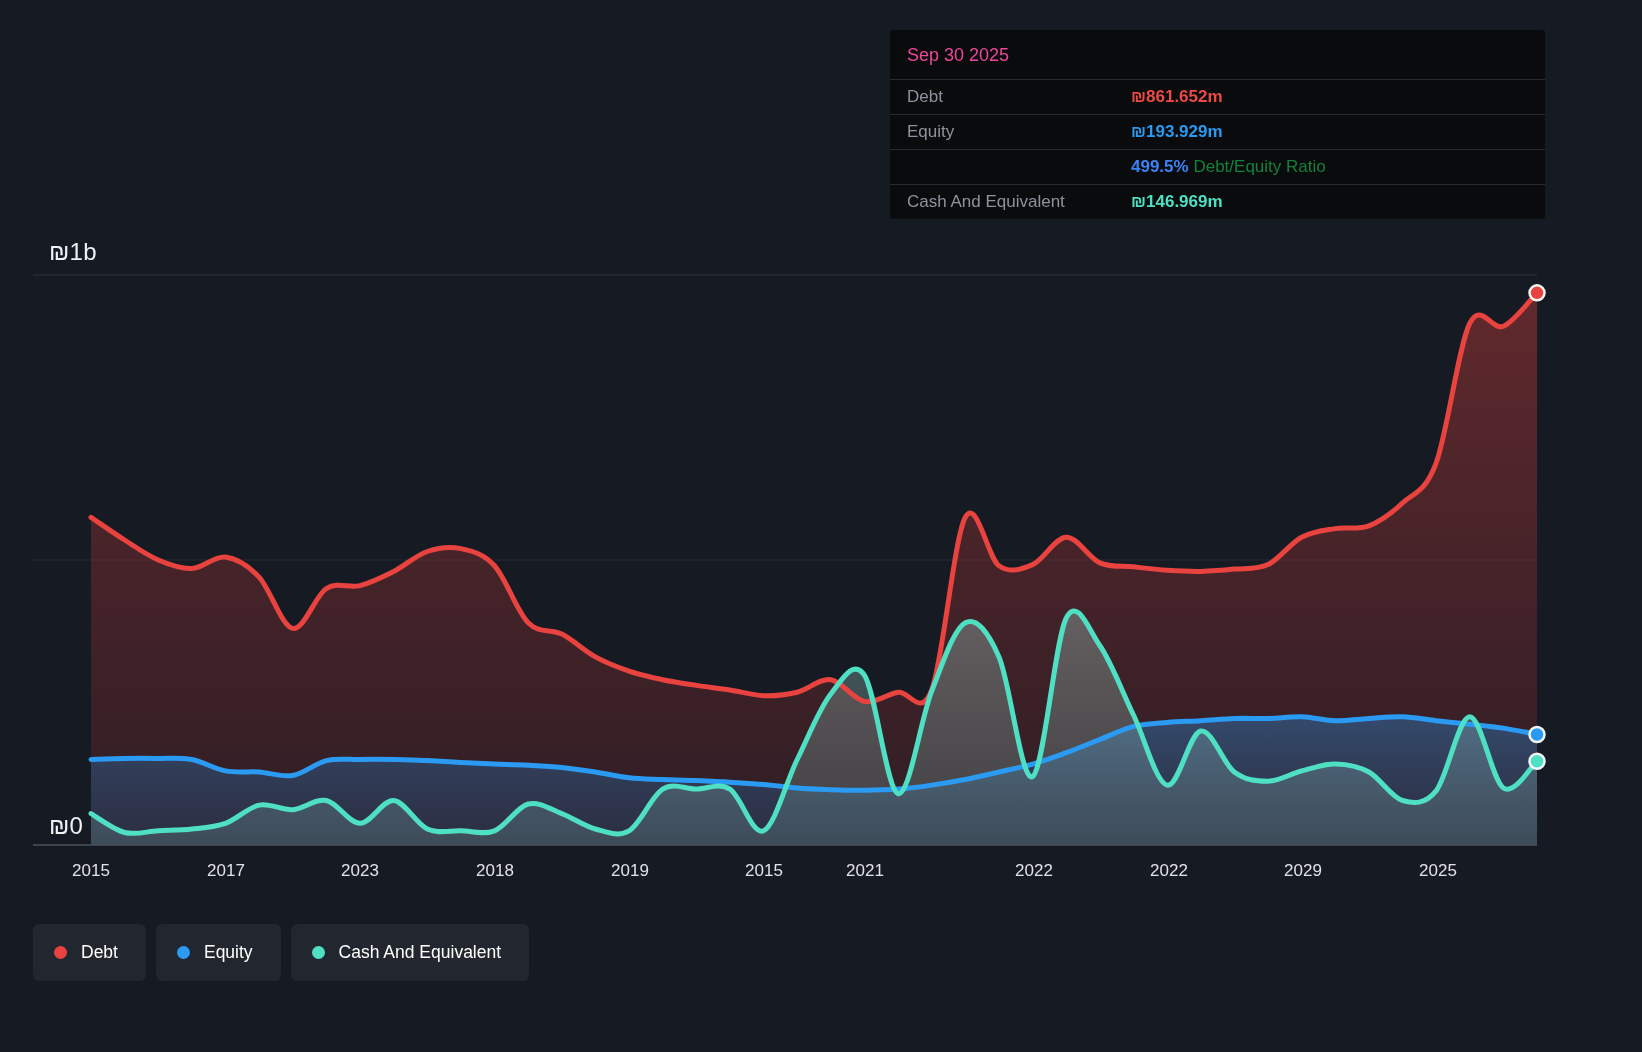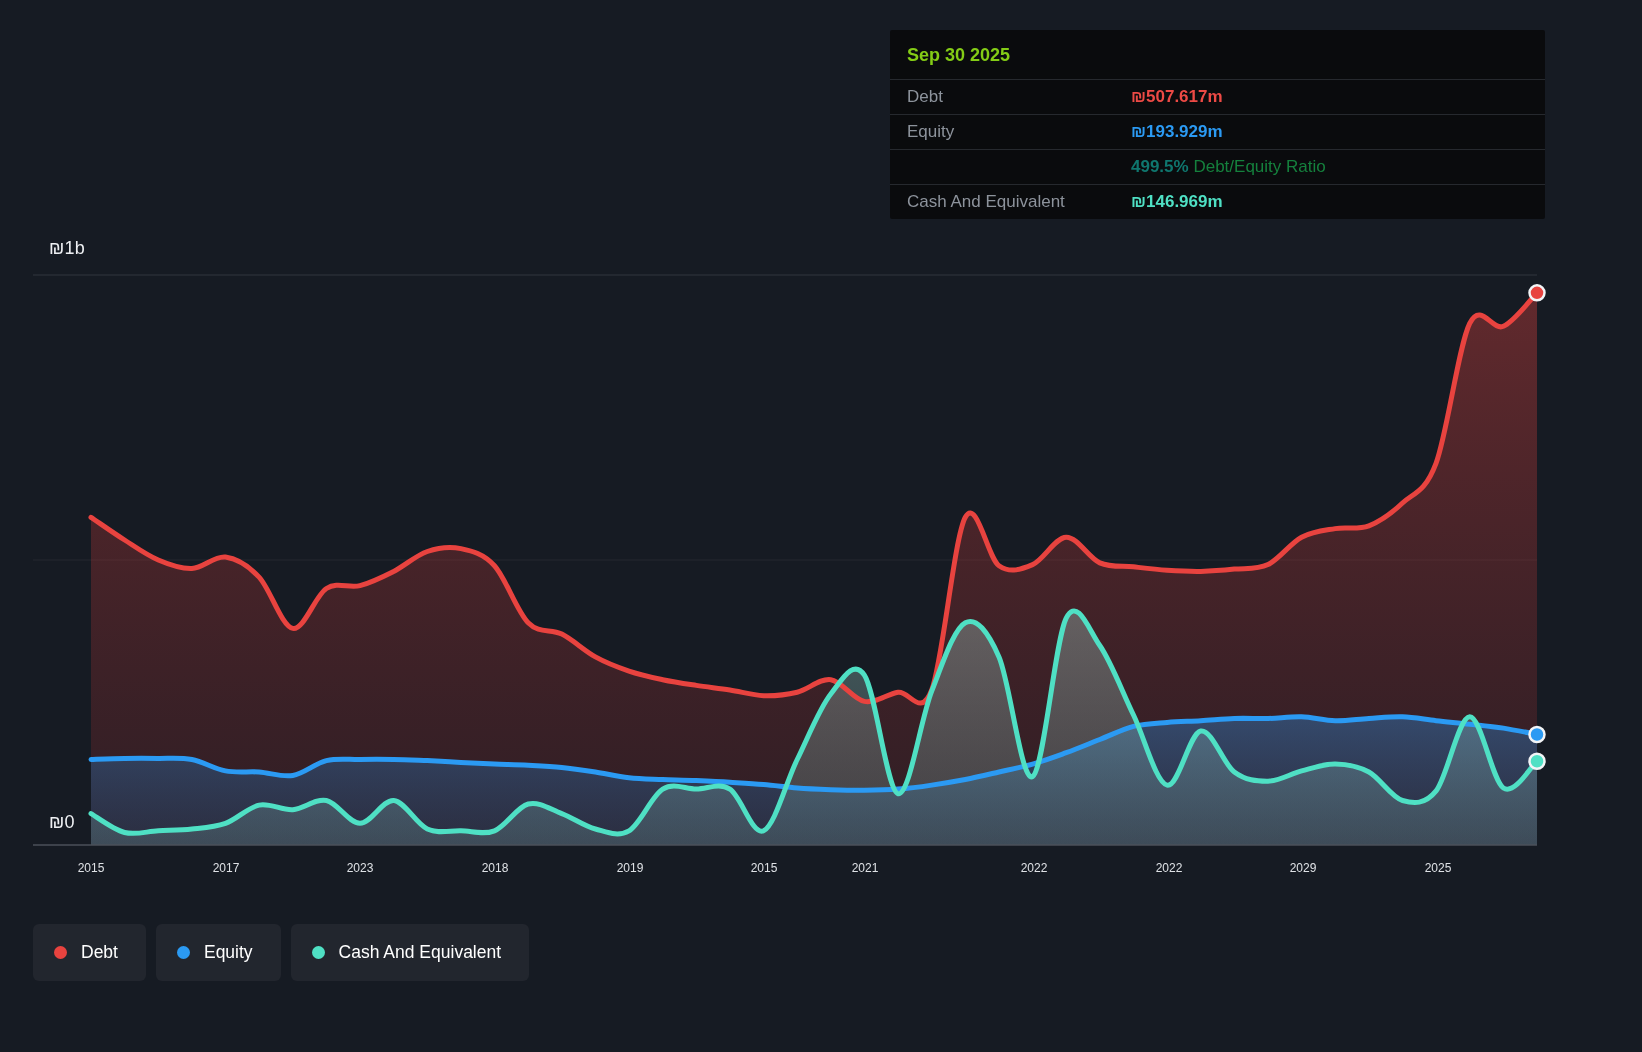--- a/index.html
+++ b/index.html
@@ -8,49 +8,49 @@
     background:#161b23;
     font-family:"Liberation Sans","DejaVu Sans",sans-serif;
     position:relative;overflow:hidden;
     color:#e8eaec;
   }
   #stage{position:absolute;inset:0;}
   svg#chart{position:absolute;left:0;top:0;}
 
   
   .ylab{
-    position:absolute;left:49px;font-size:18px;color:#eef0f3;
+    position:absolute;left:49px;font-size:24px;color:#eef0f3;
     letter-spacing:0.2px;
   }
   .ylab.top{top:238px;}
   .ylab.zero{top:812px;}
   .xlab{
-    position:absolute;top:861px;font-size:12px;color:#dfe2e6;
+    position:absolute;top:861px;font-size:17px;color:#dfe2e6;
     transform:translateX(-50%);
   }
 
   
   .tooltip{
     position:absolute;left:890px;top:30px;width:655px;
     background:#0a0b0d;border-radius:2px;box-sizing:border-box;
   }
   .tt-title{
-    padding:15px 17px 13px 17px;font-size:18px;font-weight:700;color:#84cc16;
+    padding:15px 17px 13px 17px;font-size:18px;font-weight:400;color:#ec4899;
   }
   .tt-row{
     display:flex;align-items:center;
     border-top:1px solid #26292e;
     padding:7px 17px;min-height:19px;font-size:17px;
   }
   .tt-label{width:224px;color:#8d939c;flex:0 0 auto;}
   .tt-value{font-weight:700;}
   .tt-value.debt{color:#ed4a45;}
   .tt-value.equity{color:#2b9af3;}
   .tt-value.cash{color:#4fe0c4;text-align:center;}
-  .tt-ratio b{color:#0f766e;font-weight:700;}
+  .tt-ratio b{color:#3b82f6;font-weight:700;}
   .tt-ratio .gray{color:#15803d;font-weight:400;}
 
   
   .legend{position:absolute;left:33px;top:924px;display:flex;gap:10px;}
   .pill{
     display:inline-flex;align-items:center;gap:14px;
     background:#22262e;border-radius:6px;height:57px;
     padding:0 28px 0 21px;font-size:17.5px;color:#ffffff;cursor:pointer;
   }
   .dot{width:13px;height:13px;border-radius:50%;flex:0 0 auto;}
@@ -116,21 +116,21 @@
     <span class="xlab" style="left:1034px">2022</span>
     <span class="xlab" style="left:1169px">2022</span>
     <span class="xlab" style="left:1303px">2029</span>
     <span class="xlab" style="left:1438px">2025</span>
   </div>
 
   <div class="tooltip">
     <div class="tt-title">Sep 30 2025</div>
     <div class="tt-row">
       <span class="tt-label">Debt</span>
-      <span class="tt-value debt">₪507.617m</span>
+      <span class="tt-value debt">₪861.652m</span>
     </div>
     <div class="tt-row">
       <span class="tt-label">Equity</span>
       <span class="tt-value equity">₪193.929m</span>
     </div>
     <div class="tt-row">
       <span class="tt-label"></span>
       <span class="tt-ratio">
         <b>499.5%</b>
         <span class="gray">Debt/Equity Ratio</span>

